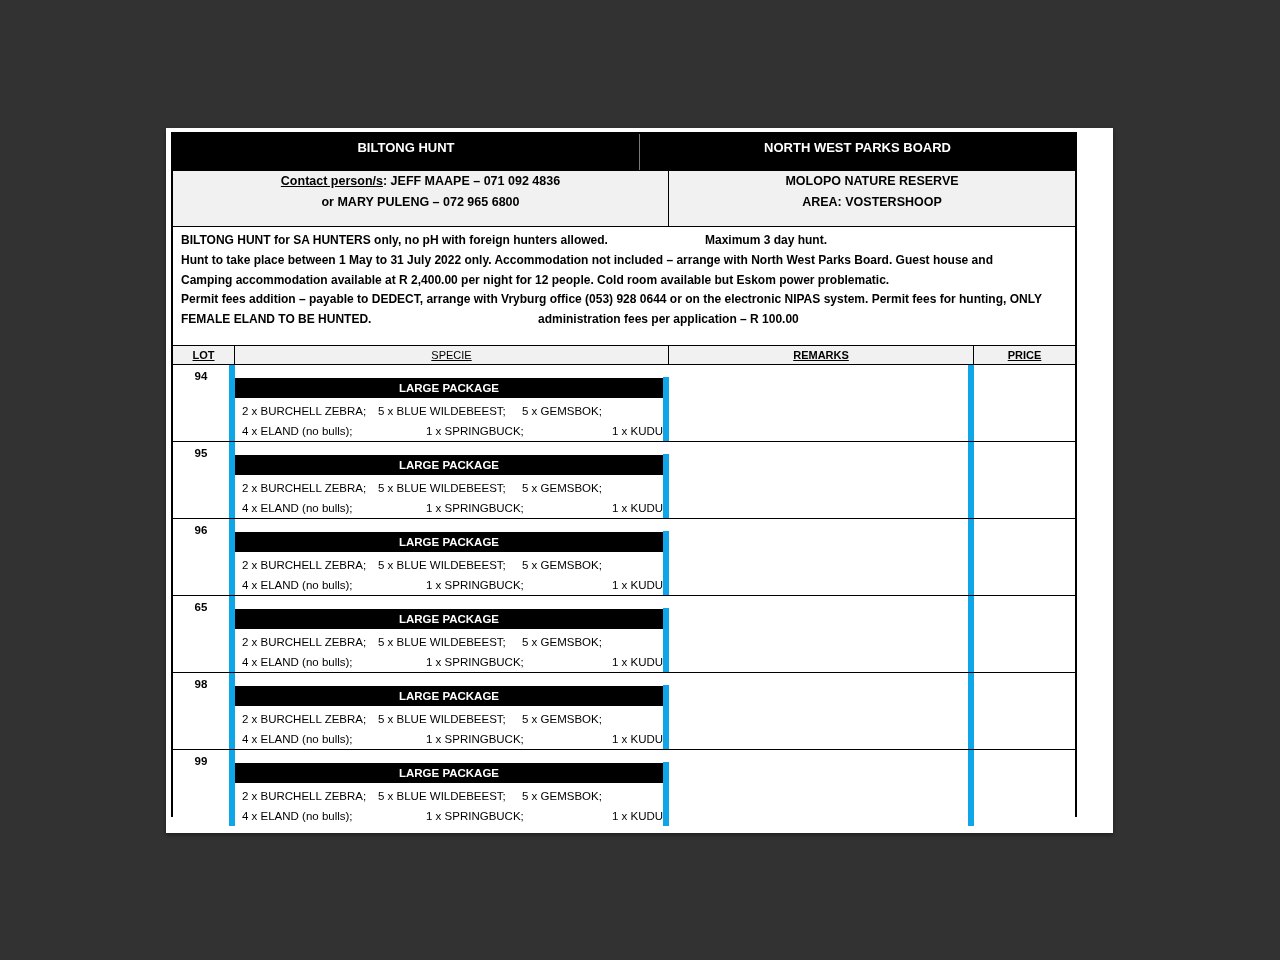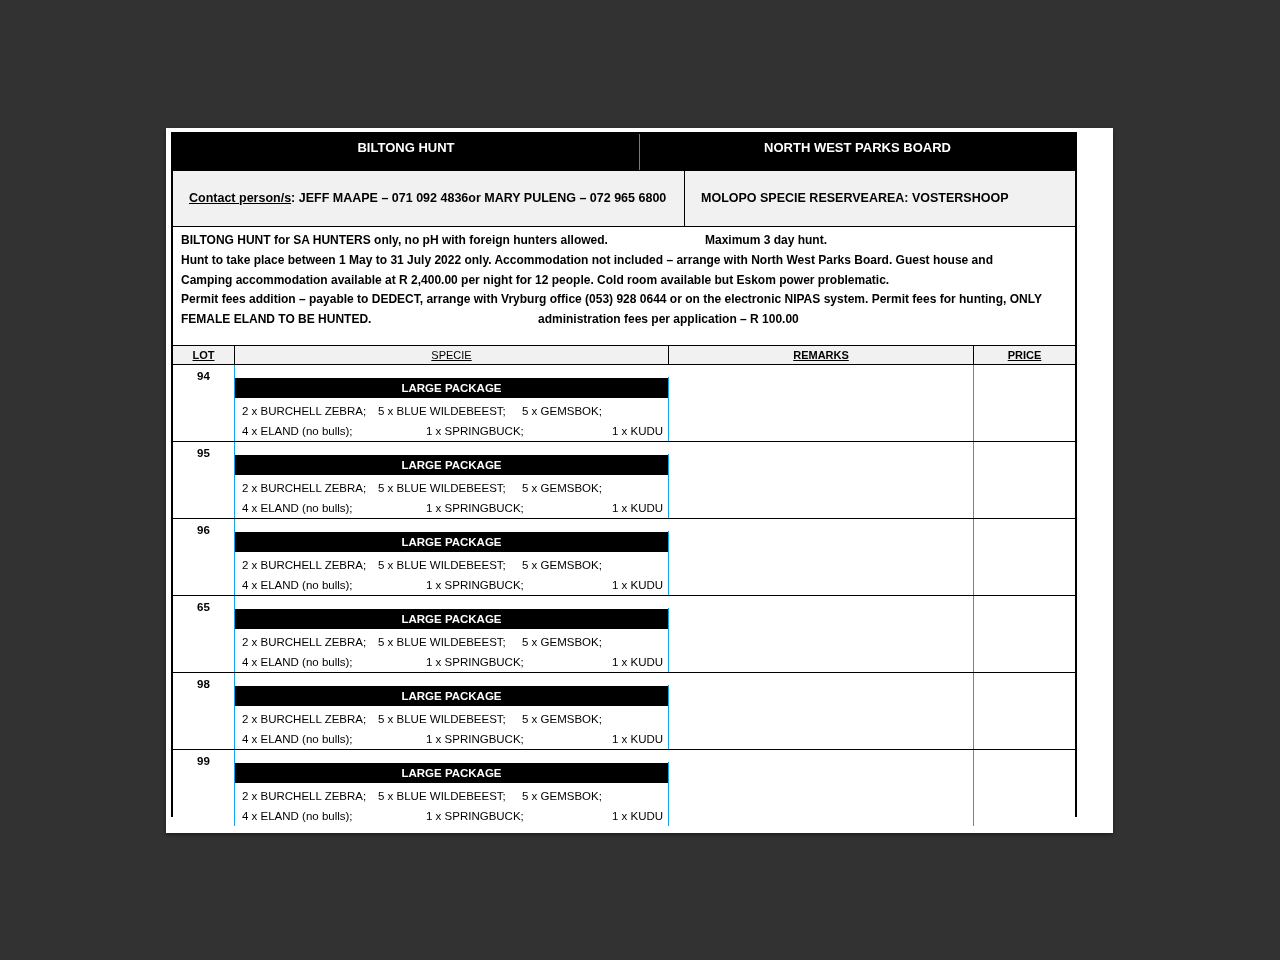--- a/index.html
+++ b/index.html
@@ -30,23 +30,23 @@
     display: flex; justify-content: center; align-items: flex-start;
     padding-top: 6px;
   }
   .hdr-left  { width: 467px; border-right: 1px solid #7a7a7a; }
   .hdr-right { flex: 1; text-align: center; }
   
   .contact-row { display: flex; height: 56px; border-bottom: 1px solid #000; background: #f1f1f1; flex: none; }
   .contact-left  { width: 496px; border-right: 1px solid #000; }
   .contact-right { flex: 1; }
   .contact-cell {
-    display: flex; justify-content: flex-start;
+    display: flex; flex-direction: column; justify-content: flex-start;
     align-items: center; 
-    font-weight: bold; font-size: 12.5px; line-height: 21px; margin-left: 16px;
+    font-weight: bold; font-size: 12.5px; line-height: 21px;
   }
   .u { text-decoration: underline; }
   
   .notes {
     flex: none; height: 119px; border-bottom: 1px solid #000;
     padding: 4px 8px 0 8px; background: #fff;
     font-size: 12px; font-weight: bold; line-height: 19.8px;
   }
   .note-line { position: relative; white-space: nowrap; }
   .note-abs-1 { position: absolute; left: 524px; top: 0; }
@@ -60,21 +60,21 @@
     border-right: 1px solid #000;
   }
   .th.specie-h { font-weight: normal; }
   .col-lot { width: 62px; }
   .col-specie { width: 434px; }
   .col-remarks { width: 305px; }
   .col-price { flex: 1; border-right: none !important; }
   
   .lot-row { display: flex; flex: 1; border-bottom: 1px solid #000; background: #fff; }
   .lot-row:last-child { border-bottom: none; }
-  .td { border-right: 1px solid #0ea5e9; }
+  .td { border-right: 6px solid #0ea5e9; }
   .lot-cell { width: 62px; text-align: center; font-weight: bold; font-size: 11.5px; padding-top: 5px; }
   .specie-cell { width: 434px; margin-top: 12px; }
   .remarks-cell { width: 305px; }
   .price-cell { flex: 1; border-right: none; }
   .pkg-bar {
     height: 20px; background: #000; color: #fff;
     font-weight: bold; font-size: 11.5px;
     display: flex; align-items: center; justify-content: center;
     margin-top: 1px;
   }
@@ -96,21 +96,21 @@
         <div class="hdr-cell hdr-left">BILTONG HUNT</div>
         <div class="hdr-cell hdr-right">NORTH WEST PARKS BOARD</div>
       </div>
 
       <div class="contact-row">
         <div class="contact-cell contact-left">
           <div><span class="u">Contact person/s</span><span>:  JEFF MAAPE – 071 092 4836</span></div>
           <div>or MARY PULENG – 072 965 6800</div>
         </div>
         <div class="contact-cell contact-right">
-          <div>MOLOPO SPECIE RESERVE</div>
+          <div>MOLOPO NATURE RESERVE</div>
           <div>AREA: VOSTERSHOOP</div>
         </div>
       </div>
 
       <div class="notes">
         <div class="note-line"><span>BILTONG HUNT for SA HUNTERS only, no pH with foreign hunters allowed.</span><span class="note-abs-1">Maximum 3 day hunt.</span></div>
         <div class="note-line">Hunt to take place between 1 May to 31 July 2022 only.  Accommodation not included – arrange with North West Parks Board. Guest house and</div>
         <div class="note-line">Camping accommodation available at R 2,400.00 per night for 12 people. Cold room available but Eskom power problematic.</div>
         <div class="note-line">Permit fees addition – payable to DEDECT, arrange with Vryburg office (053) 928 0644 or on the electronic NIPAS system. Permit fees for hunting, ONLY</div>
         <div class="note-line"><span>FEMALE ELAND TO BE HUNTED.</span><span class="note-abs-2">administration fees per application – R 100.00</span></div>

